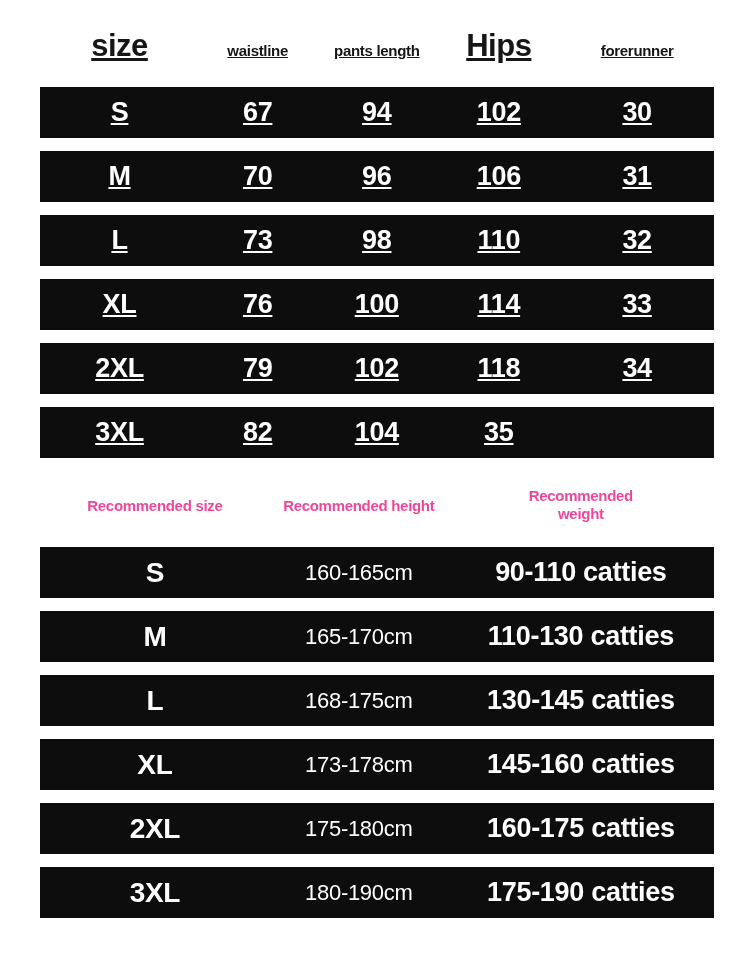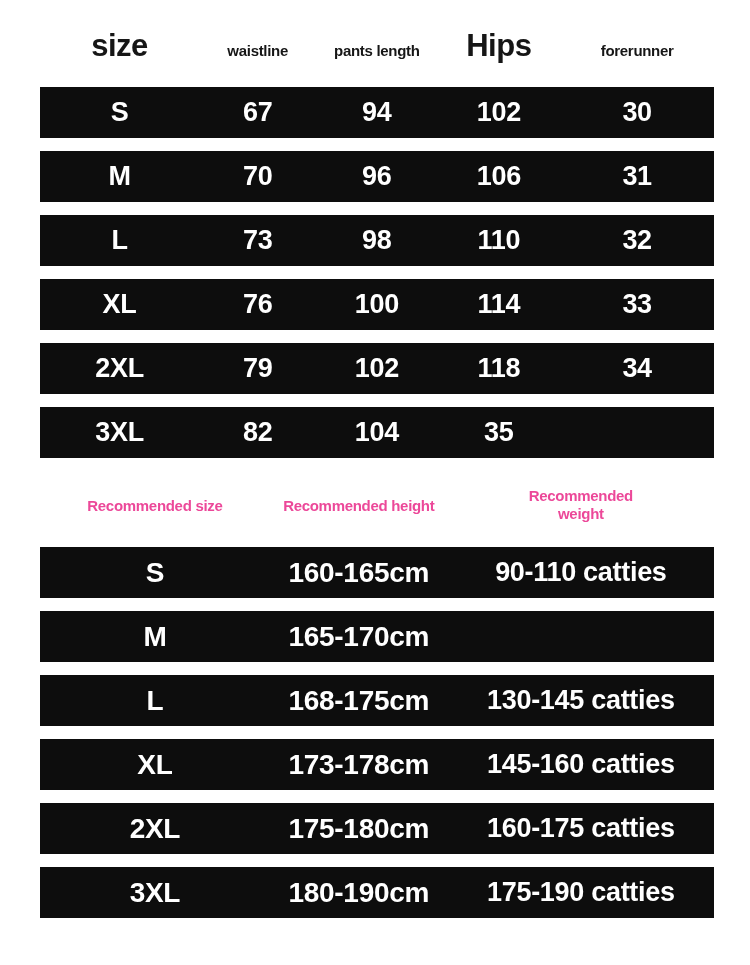--- a/index.html
+++ b/index.html
@@ -13,20 +13,21 @@
     width: 750px;
     height: 965px;
     background: #ffffff;
     overflow: hidden;
   }
   
   .grid5 {
     display: grid;
     grid-template-columns: 23.6% 17.4% 17.95% 18.25% 22.8%;
     align-items: center;
+    text-decoration: underline;
   }
   .grid3 {
     display: grid;
     grid-template-columns: 34.1% 26.4% 39.5%;
     align-items: center;
   }
   .cell { text-align: center; letter-spacing: -0.3px; }
 
   
   .header1 {
@@ -63,21 +64,21 @@
     display: inline-block;
     max-width: 112px;
     line-height: 1.2;
   }
   .rows2 {
     position: absolute;
     left: 40px; top: 547px;
     width: 674px;
   }
   .rows2 .cell-size   { font-size: 28px; font-weight: 700; }
-  .rows2 .cell-height { font-size: 28px; font-weight: 700; }
+  .rows2 .cell-height { font-size: 22px; font-weight: 400; }
   .rows2 .cell-weight { font-size: 27px; font-weight: 700; }
 </style>
 </head>
 <body>
 
 <div class="page">
 
   <div class="header1 grid5">
     <div class="cell h-big">size</div>
     <div class="cell h-small">waistline</div>
@@ -140,20 +141,21 @@
 
   <div class="rows2">
     <div class="bar grid3">
       <div class="cell cell-size">S</div>
       <div class="cell cell-height">160-165cm</div>
       <div class="cell cell-weight">90-110 catties</div>
     </div>
     <div class="bar grid3">
       <div class="cell cell-size">M</div>
       <div class="cell cell-height">165-170cm</div>
+      <div class="cell cell-weight">110-130 catties</div>
     </div>
     <div class="bar grid3">
       <div class="cell cell-size">L</div>
       <div class="cell cell-height">168-175cm</div>
       <div class="cell cell-weight">130-145 catties</div>
     </div>
     <div class="bar grid3">
       <div class="cell cell-size">XL</div>
       <div class="cell cell-height">173-178cm</div>
       <div class="cell cell-weight">145-160 catties</div>

